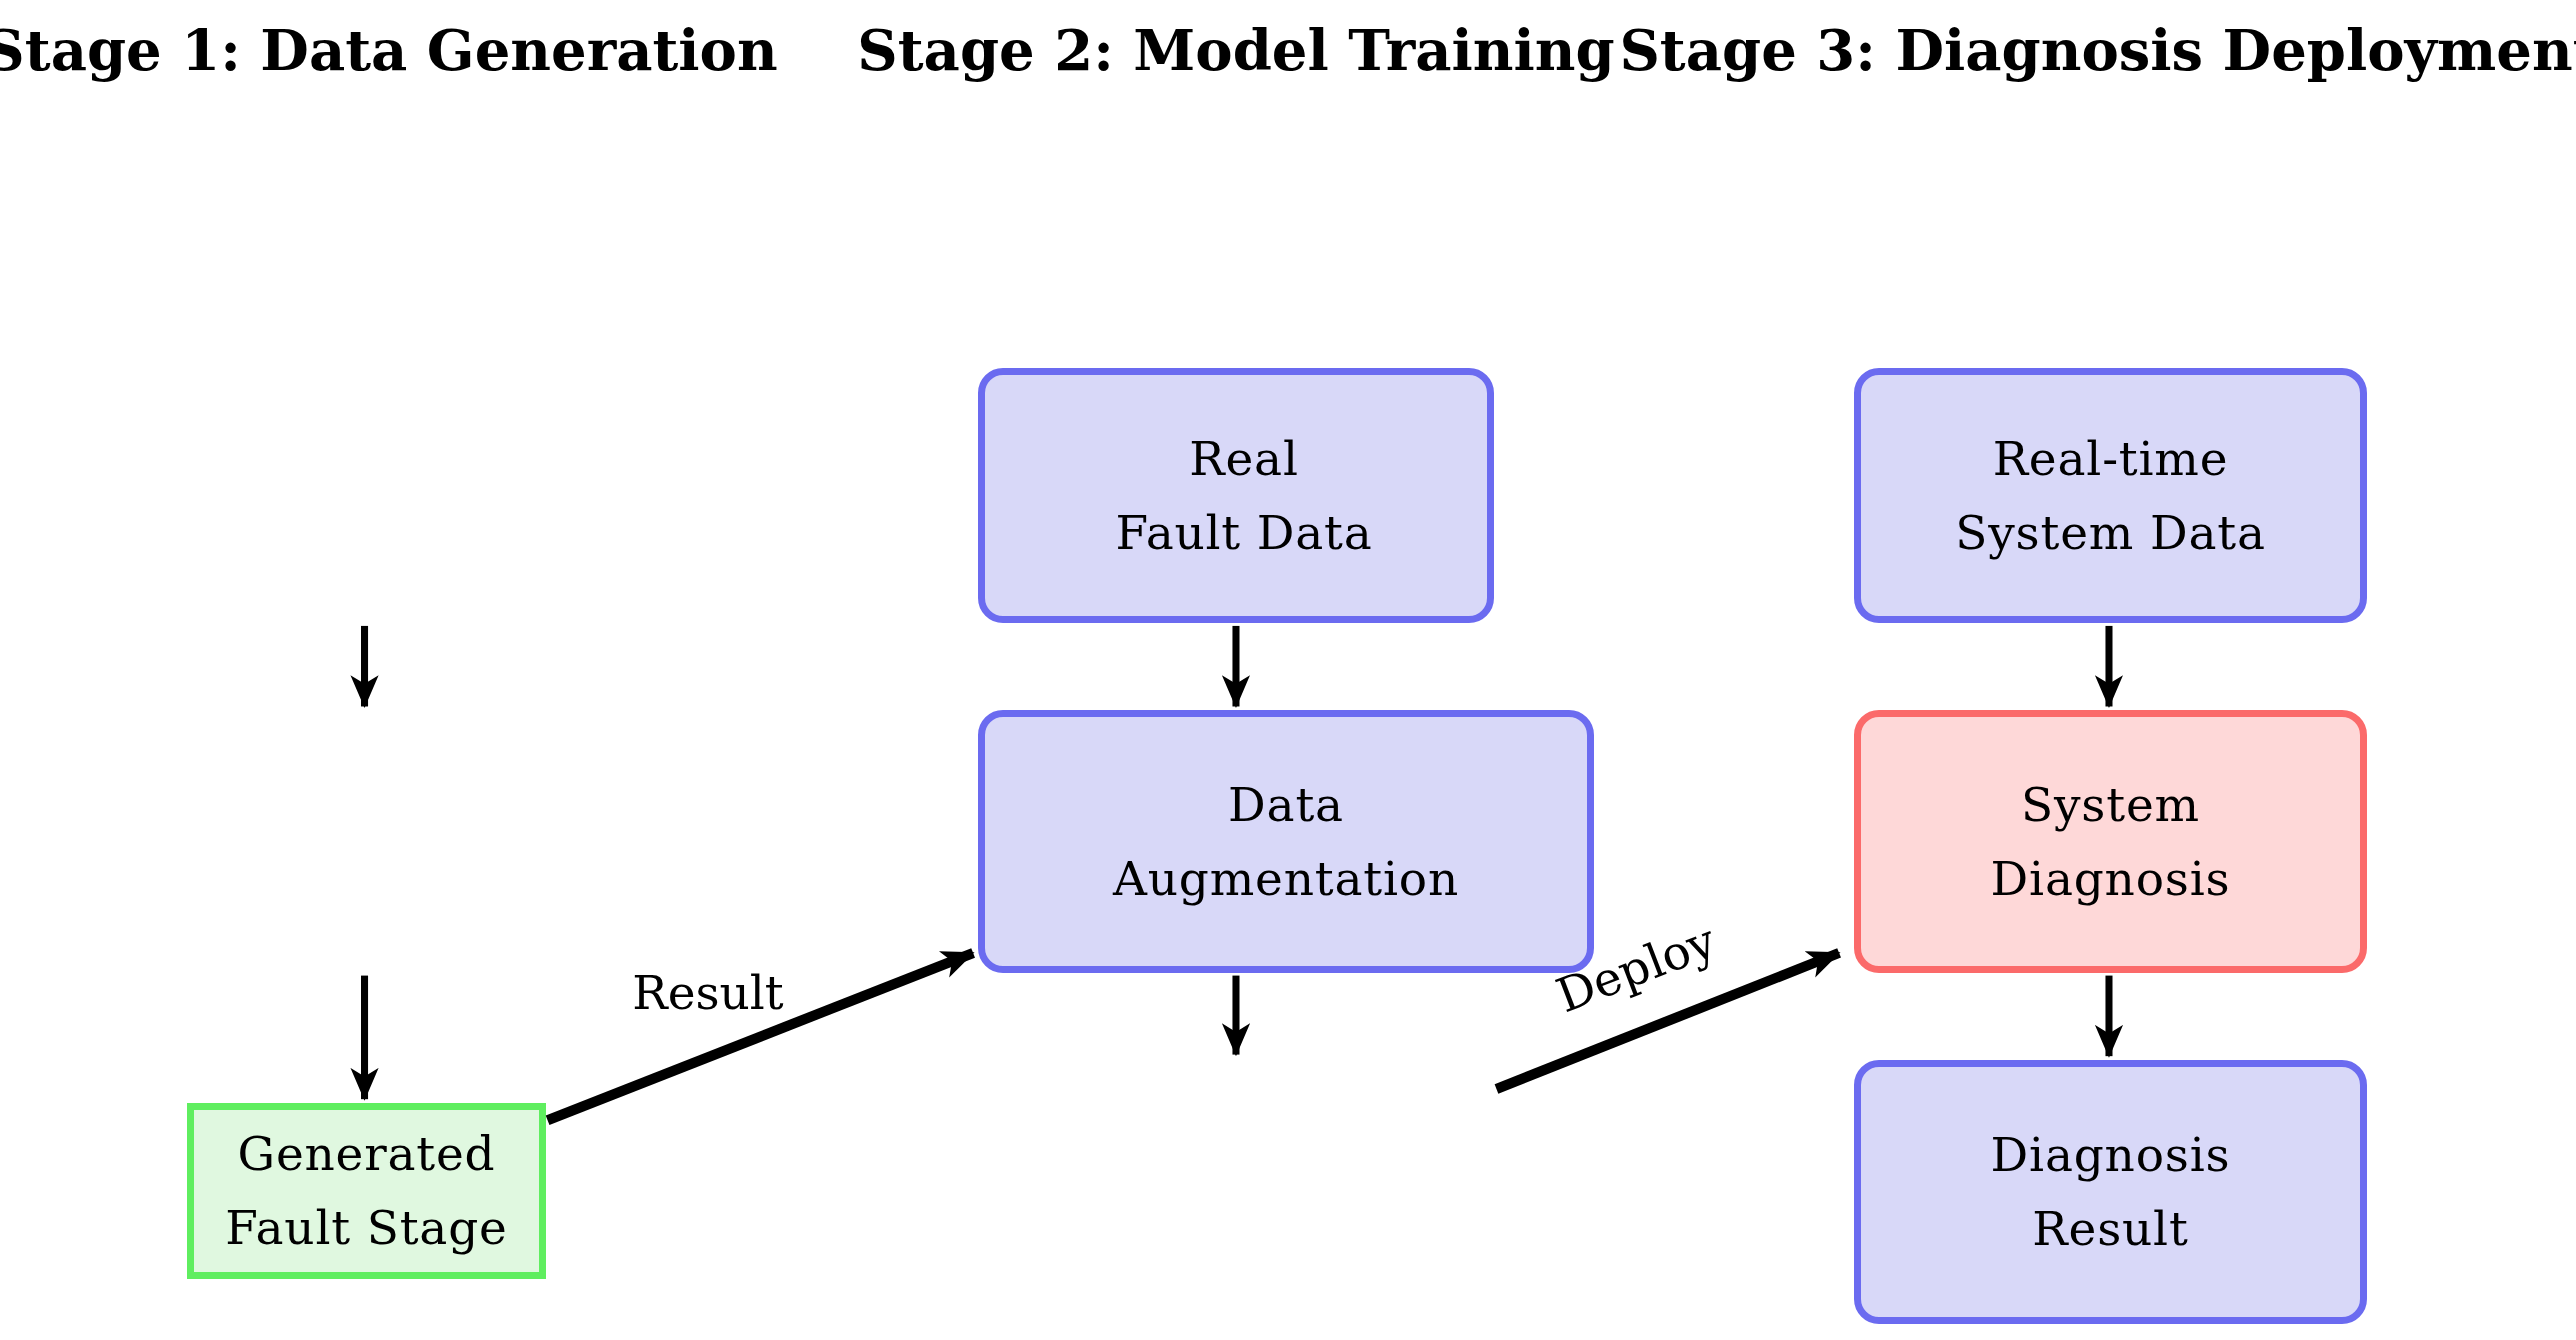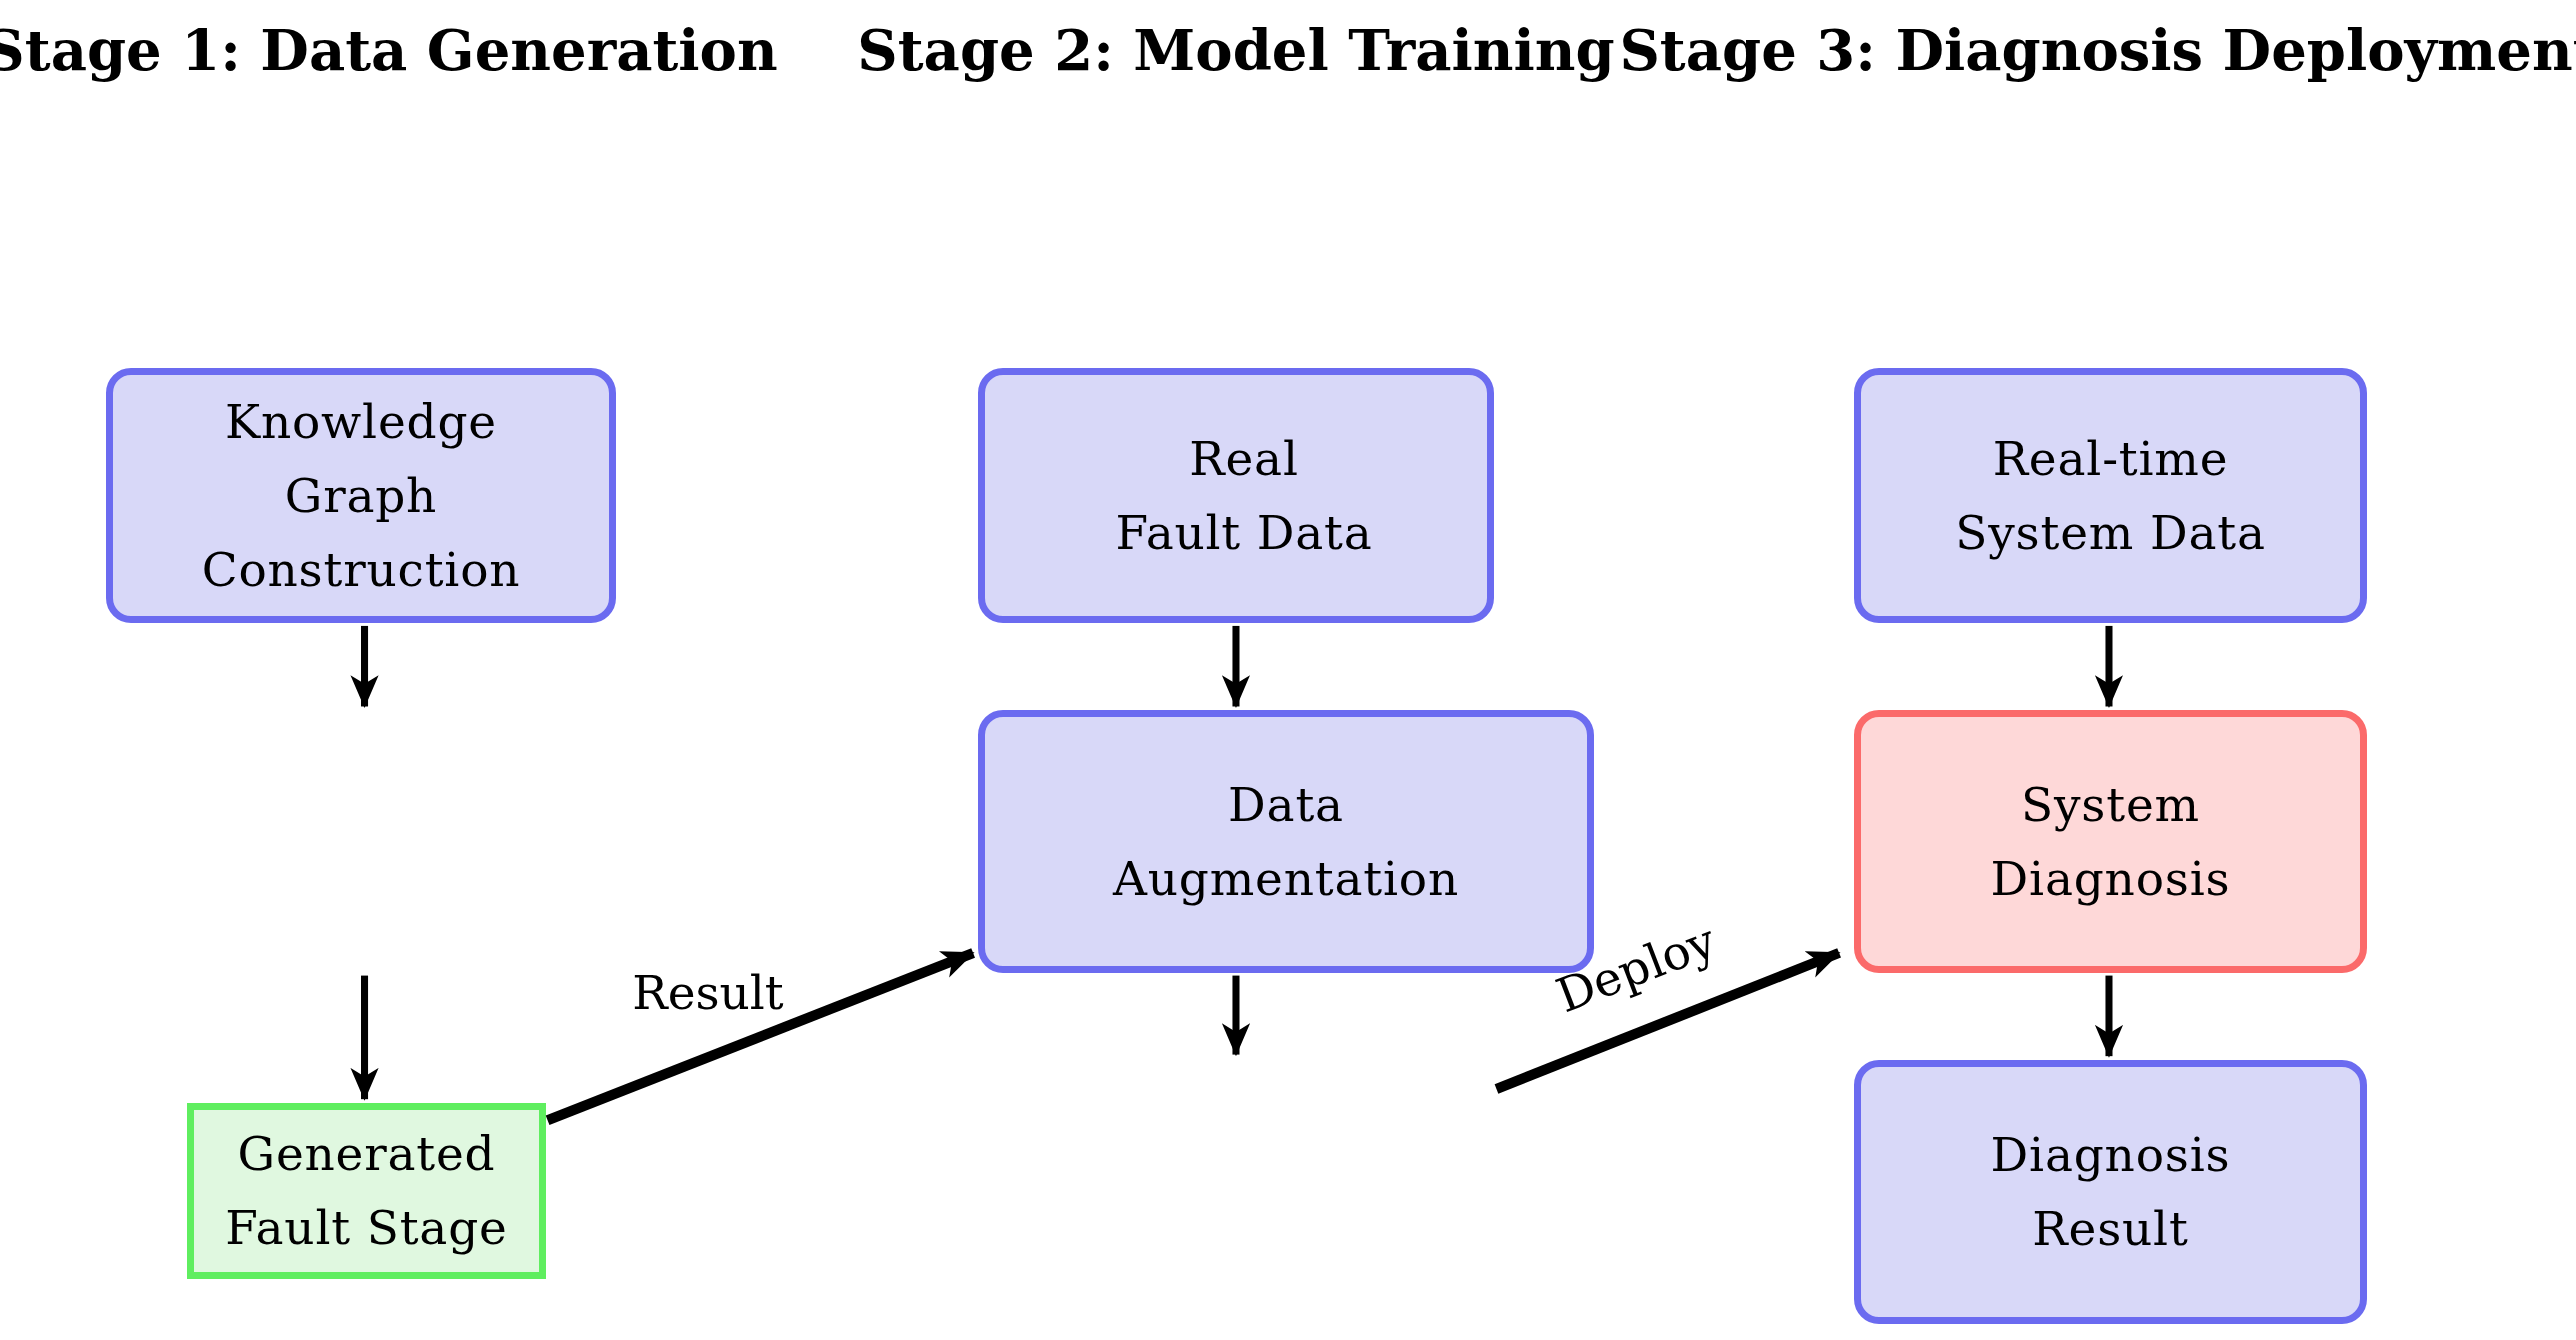--- a/index.html
+++ b/index.html
@@ -79,23 +79,20 @@
 </style>
 </head>
 <body>
 
 <div class="canvas">
 
   <div class="stage-title" style="left:381px">Stage 1: Data Generation</div>
   <div class="stage-title" style="left:1236px">Stage 2: Model Training</div>
   <div class="stage-title" style="left:2109px">Stage 3: Diagnosis Deployment</div>
 
-  <div class="node blue rounded n-kgc">Knowledge
-Graph
-Construction</div>
   <div class="node green n-gfd">Generated
 Fault Stage</div>
 
   <div class="node blue rounded n-rfd">Real
 Fault Data</div>
   <div class="node blue rounded n-da">Data
 Augmentation</div>
 
   <div class="node blue rounded n-rts">Real-time
 System Data</div>

